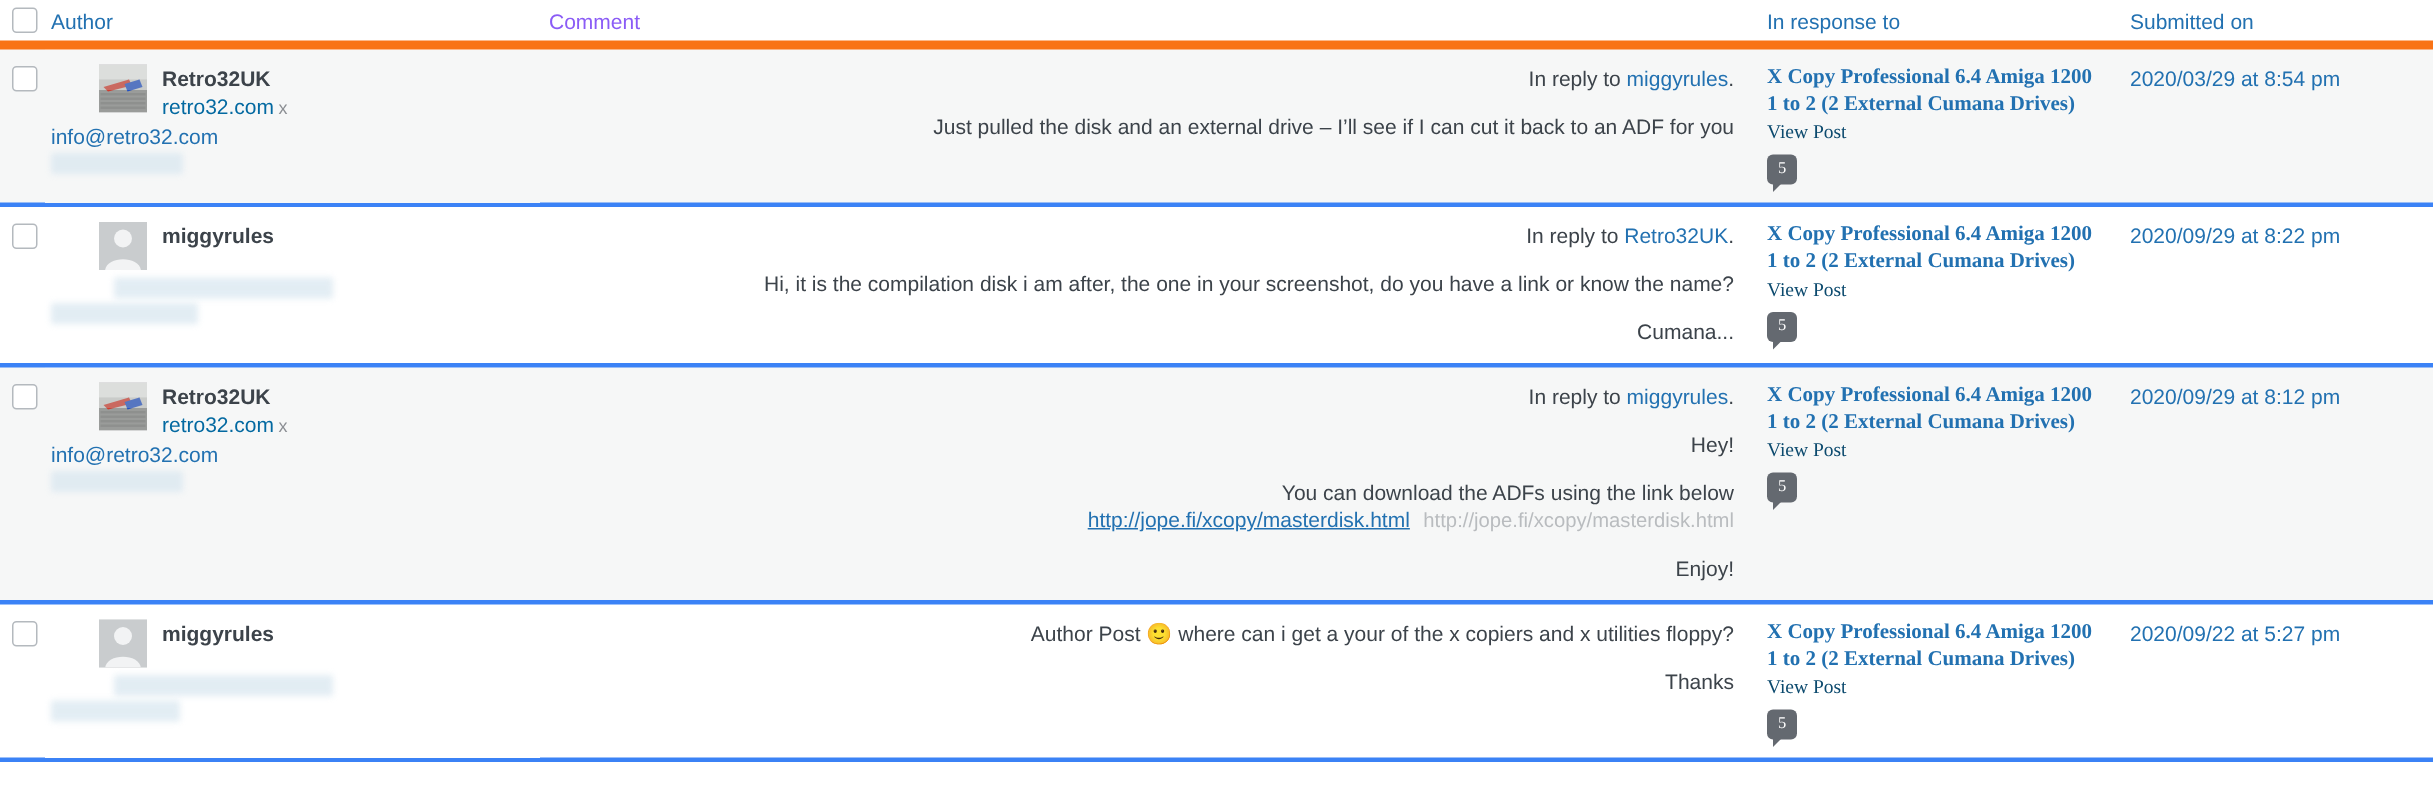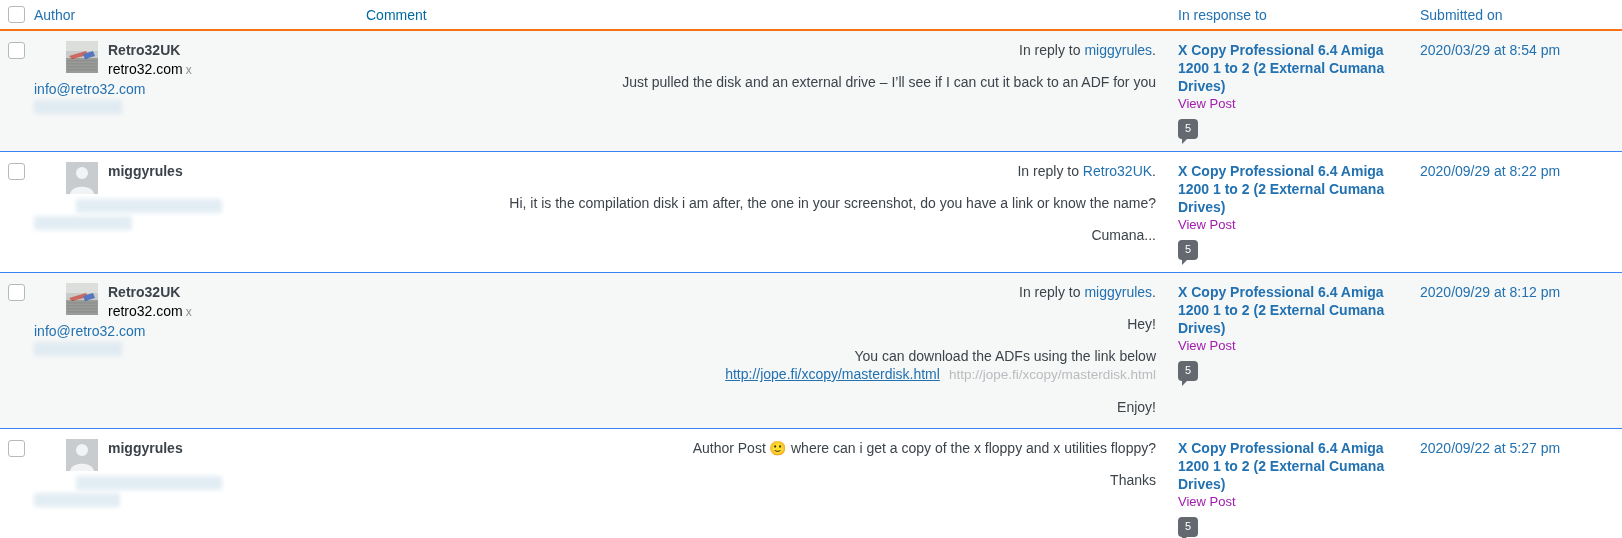--- a/index.html
+++ b/index.html
@@ -21,21 +21,21 @@
   col.c-resp { width:242px; }
   col.c-date { width:210px; }
 
   
   thead th {
     text-align:left;
     vertical-align:middle;
     padding:0;
     height:30px;
     background:#ffffff;
-    border-bottom:2px solid #f97316;
+    border-bottom:6px solid #f97316;
     font-weight:400;
     font-size:14px;
   }
   .hdr-link {
     color:#2271b1;
     text-decoration:none;
     font-size:14px;
     font-weight:400;
     display:inline-block;
     line-height:18px;
@@ -50,31 +50,31 @@
   .cb {
     width:17px; height:17px;
     border:1px solid #b4b9be;
     border-radius:3px;
     background:#fff;
     display:inline-block;
     vertical-align:middle;
   }
 
   
-  tbody tr { border-bottom:1px solid #3b82f6; }
+  tbody tr { border-bottom:3px solid #3b82f6; }
   tbody tr.alt > td { background:#f6f7f7; }
   tbody tr.plain > td { background:#ffffff; }
   tbody td {
     vertical-align:top;
     padding:0;
   }
   td.cell-cb { padding:10px 0 0 8px; }
   td.cell-auth { padding:10px 10px 12px 4px; position:relative; }
   td.cell-comm { padding:10px 14px 12px 6px;text-align:right; }
-  td.cell-resp { padding:10px 10px 12px 8px; }
+  td.cell-resp { padding:10px 10px 12px 8px;font-family:Liberation Serif, serif; }
   td.cell-date { padding:10px 8px 12px 8px; }
 
   
   .author-wrap { position:relative; }
   .avatar {
     width:32px; height:32px;
     float:left;
     margin:0 10px 2px 32px;
     background:#c9ccce;
     overflow:hidden;
@@ -88,21 +88,21 @@
     line-height:16px;
     padding-top:1px;
     display:block;
   }
   .author-site {
     display:block;
     line-height:18px;
     font-size:14px;
     padding-top:2px;
   }
-  .author-site a { color:#000000; text-decoration:none; }
+  .author-site a { color:#0369a1; text-decoration:none; }
   .site-x { color:#8c8f94; font-size:12px; margin-left:3px; }
   .author-email {
     display:block;
     clear:both;
     padding-top:1px;
     line-height:18px;
   }
   .author-email a { color:#2271b1; text-decoration:none; }
   .redact {
     background:#d9e7f0;
@@ -117,21 +117,21 @@
   
   .c-p { margin:0 0 14px 0; line-height:18px; font-size:14px; color:#3c434a; }
   .c-p:last-child { margin-bottom:0; }
   .c-p a, a.inline-link { color:#2271b1; text-decoration:none; }
   a.url-link { color:#2271b1; text-decoration:underline; }
   .url-ghost { color:#b9bcbf; margin-left:9px; font-size:13.5px; }
   .emoji { font-size:14px; }
 
   
   .post-title { display:block; color:#2271b1; text-decoration:none; font-weight:bold; font-size:14px; line-height:18px; }
-  .view-post { display:block; color:#a21caf; text-decoration:none; font-size:13px; line-height:17px; padding-top:0px; }
+  .view-post { display:block; color:#0c4a6e; text-decoration:none; font-size:13px; line-height:17px; padding-top:0px; }
   .bubble-wrap { margin-top:7px; position:relative; display:inline-block; }
   .bubble {
     background:#646970;
     color:#ffffff;
     font-size:11px;
     line-height:18px;
     min-width:20px;
     height:20px;
     border-radius:4px;
     text-align:center;
@@ -163,21 +163,21 @@
   </colgroup>
   <thead>
     <tr>
       <th class="th-cb">
         <span class="cb"></span>
       </th>
       <th class="th-auth">
         <a href="#" class="hdr-link">Author</a>
       </th>
       <th class="th-comm">
-        <span class="hdr-link" style="color:#0369a1;">Comment</span>
+        <span class="hdr-link" style="color:#8b5cf6;">Comment</span>
       </th>
       <th class="th-resp">
         <a href="#" class="hdr-link">In response to</a>
       </th>
       <th class="th-date">
         <a href="#" class="hdr-link">Submitted on</a>
       </th>
     </tr>
   </thead>
   <tbody id="tbody">
@@ -291,20 +291,20 @@
               </svg>
             </span>
             <span class="author-name">miggyrules</span>
             <span class="redact-block" style="display:block;clear:both;padding-top:3px;">
               <span class="redact ind" style="width:146px;margin-top:0px;"></span>
               <span class="redact" style="width:86px;margin-top:3px;"></span>
             </span>
           </div>
         </td>
         <td class="cell-comm">
-          <p class="c-p"><span>Author Post </span><span class="emoji">🙂</span><span> where can i get a copy of the x floppy and x utilities floppy?</span></p>
+          <p class="c-p"><span>Author Post </span><span class="emoji">🙂</span><span> where can i get a your of the x copiers and x utilities floppy?</span></p>
           <p class="c-p"><span>Thanks</span></p>
         </td>
         <td class="cell-resp"><a href="#" class="post-title">X Copy Professional 6.4 Amiga 1200 1 to 2 (2 External Cumana Drives)</a><a href="#" class="view-post">View Post</a><span class="bubble-wrap"><span class="bubble">5</span><span class="bubble-tail"></span></span></td>
         <td class="cell-date"><span class="date-txt">2020/09/22 at 5:27 pm</span></td>
       </tr>
     </tbody>
 </table>
 
 </body></html>

